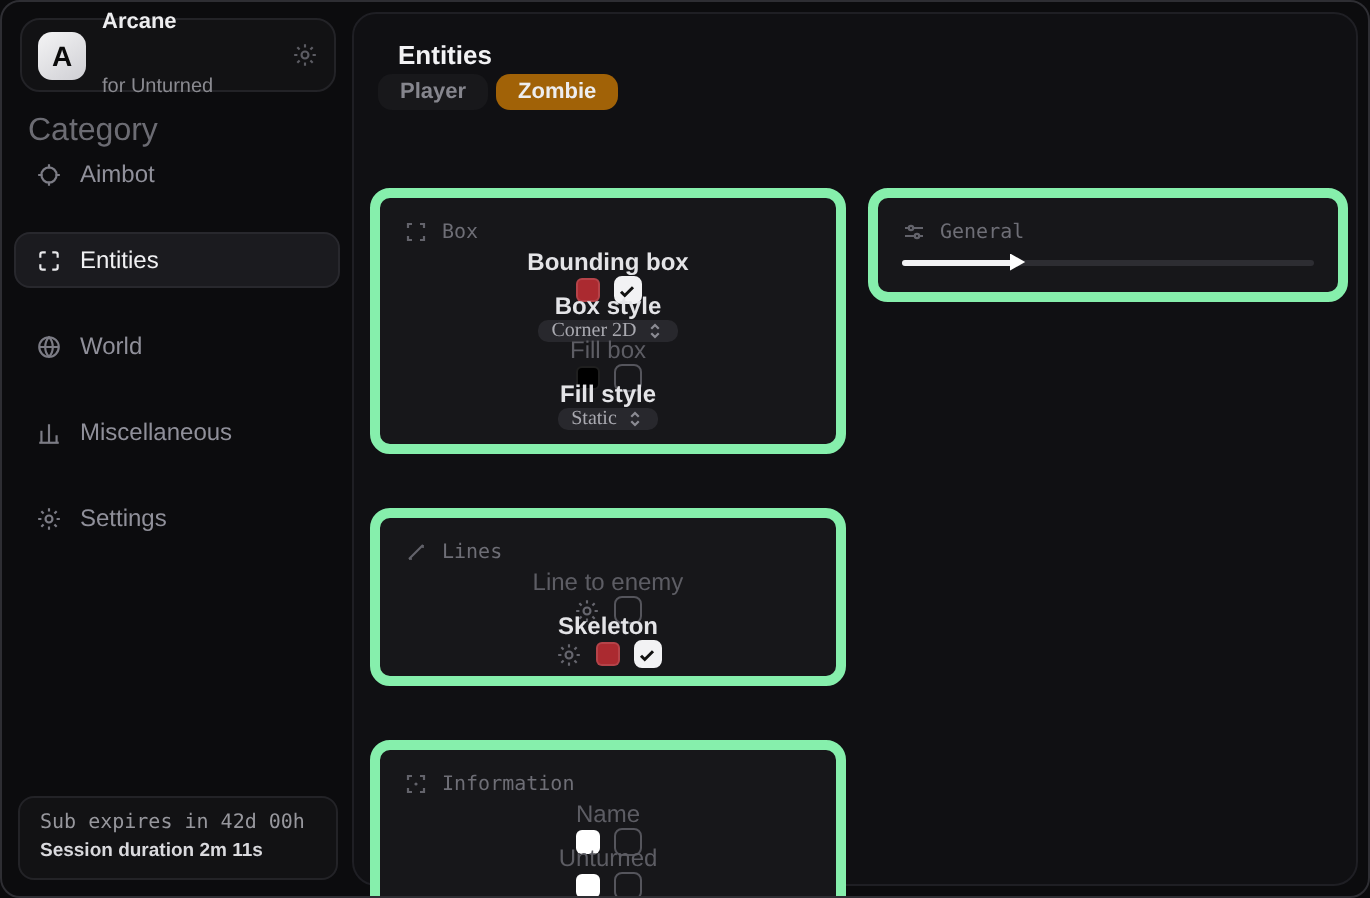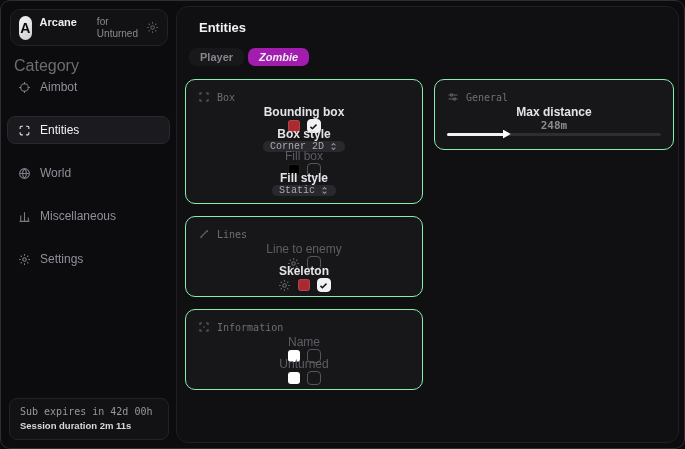--- a/index.html
+++ b/index.html
@@ -19,21 +19,21 @@
     position: absolute; left: 9px; top: 8px; width: 158px; height: 37px;
     background: #121214; border: 1px solid #232327; border-radius: 10px;
     display: flex; align-items: center; padding: 0 8px; gap: 8px;
   }
   .brand-logo {
     width: 24px; height: 24px; border-radius: 7px;
     background: linear-gradient(145deg, #f4f4f5, #cfcfd4);
     color: #0a0a0a; font-weight: bold; font-size: 14px;
     display: flex; align-items: center; justify-content: center;
   }
-  .brand-text { display: flex; line-height: 1.15; gap: 20px; }
+  .brand-text { display: flex; flex-direction: column; line-height: 1.15; gap: 20px; }
   .brand-name { color: #ededef; font-size: 11px; font-weight: bold; }
   .brand-sub { color: #8a8a90; font-size: 10px; }
   .brand-gear { margin-left: auto; color: #5c5c63; display: flex; cursor: pointer; }
 
   .category-label {
     position: absolute; left: 13px; top: 56px;
     font-size: 16px; color: #6c6c73;
   }
 
   .nav { position: absolute; left: 6px; top: 72px; width: 163px; display: flex; flex-direction: column; gap: 15px; }
@@ -56,33 +56,34 @@
   .sub-expires { font-family: "DejaVu Sans Mono", monospace; font-size: 10px; color: #97979d; white-space: nowrap; }
   .sub-session { font-size: 9.5px; font-weight: bold; color: #d9d9dd; margin-top: 3px; }
 
   
   .main {
     position: absolute; left: 175px; top: 5px; right: 5px; bottom: 5px;
     background: #101013; border: 1px solid #1f1f24; border-radius: 12px;
   }
   .page-title { position: absolute; left: 22px; top: 13px; color: #f2f2f4; font-size: 13px; font-weight: bold; }
 
-  .tabs { position: absolute; left: 12px; top: 41px; display: flex; gap: 4px; }
+  .tabs { position: absolute; left: 12px; top: 30px; display: flex; gap: 4px; }
   .tab {
     padding: 3px 11px; border-radius: 7px; font-size: 11px; font-weight: bold;
     color: #86868e; background: #18181b; cursor: pointer;
   }
-  .tab.active { background: #a21caf; color: #ededef; font-style: italic; }
+  .tab.active { background: #a16207; color: #ededef; }
 
   .col-left  { position: absolute; left: 8px;  top: 72px; width: 238px; display: flex; flex-direction: column; gap: 12px; }
   .col-right { position: absolute; left: 257px; top: 72px; width: 240px; }
 
   .card {
-    background: #17171a; border: 1px solid #86efac; border-radius: 10px;
+    background: #17171a; border: 5px solid #86efac; border-radius: 10px;
     padding: 9px 12px 10px 12px;
+    margin-top: 15px;
   }
   .card-header {
     display: flex; align-items: center; gap: 7px; height: 16px;
     color: #6e6e76; font-family: "DejaVu Sans Mono", monospace; font-size: 10px;
   }
   .card-header .hdr-icon { display: flex; color: #63636b; }
 
   .row { display: flex; align-items: center; justify-content: space-between; height: 22px; flex-direction: column; }
   .row-label { font-size: 12px; font-weight: bold; color: #e4e4e7; }
   .row-label.dim { color: #5d5d64; font-weight: normal; }
@@ -92,21 +93,21 @@
   .checkbox {
     width: 14px; height: 14px; border-radius: 4px; cursor: pointer;
     border: 1.5px solid #55555c; display: flex; align-items: center; justify-content: center;
     color: transparent; background: transparent;
   }
   .checkbox.checked { background: #f2f2f4; border-color: #f2f2f4; color: #111; }
 
   .select {
     height: 18px; display: flex; align-items: center; gap: 5px;
     background: #28282d; border-radius: 5px; padding: 0 7px; cursor: pointer;
-    color: #a9a9b0; font-family: Liberation Mono, monospace; font-size: 10px;
+    color: #a9a9b0; font-family: Liberation Serif, serif; font-size: 10px;
   }
   .select .sel-icon { display: flex; color: #8b8b93; }
 
   .row-gear { display: flex; color: #66666e; cursor: pointer; }
 
   
   .slider-row { margin-top: 2px; }
   .slider { position: relative; height: 10px; cursor: pointer; }
   .slider-track { position: absolute; left: 0; right: 0; top: 4px; height: 3px; background: #2d2d32; border-radius: 2px; }
   .slider-fill { position: absolute; left: 0; top: 4px; height: 3px; background: #f2f2f4; border-radius: 2px; }
@@ -327,24 +328,20 @@
         <div class="card-header">
           <span class="hdr-icon">
             <svg width="12" height="12" viewBox="0 0 24 24" fill="none" stroke="currentColor" stroke-width="2.2">
                 <path d="M3 8h18M3 16h18"></path>
                 <circle cx="9" cy="8" r="2.2" fill="#17171a"></circle>
                 <circle cx="15" cy="16" r="2.2" fill="#17171a"></circle>
               </svg>
           </span>
           <span>General</span>
         </div>
-        <div class="row">
-          <span class="row-label">Max distance</span>
-          <span class="value-text">248m</span>
-        </div>
         <div class="slider-row">
           <div class="slider">
             <div class="slider-track"></div>
             <div class="slider-fill" style="width: 27%;"></div>
             <div class="slider-thumb" style="left: calc(27% - 2px);"></div>
           </div>
         </div>
       </div>
     </div>
 

